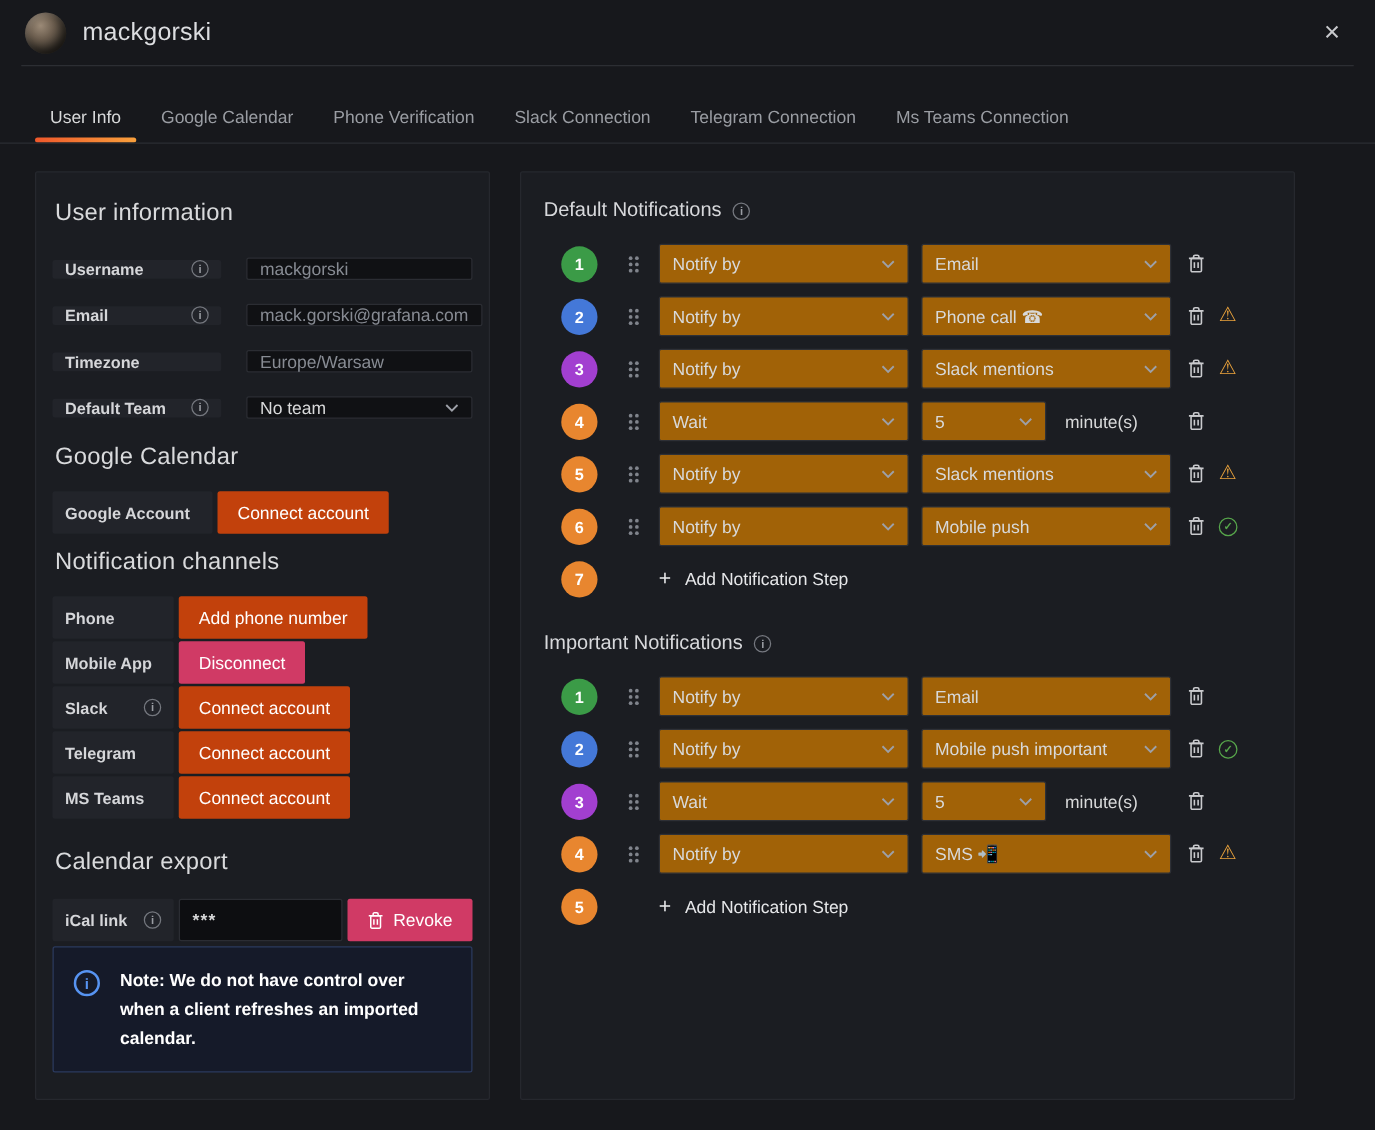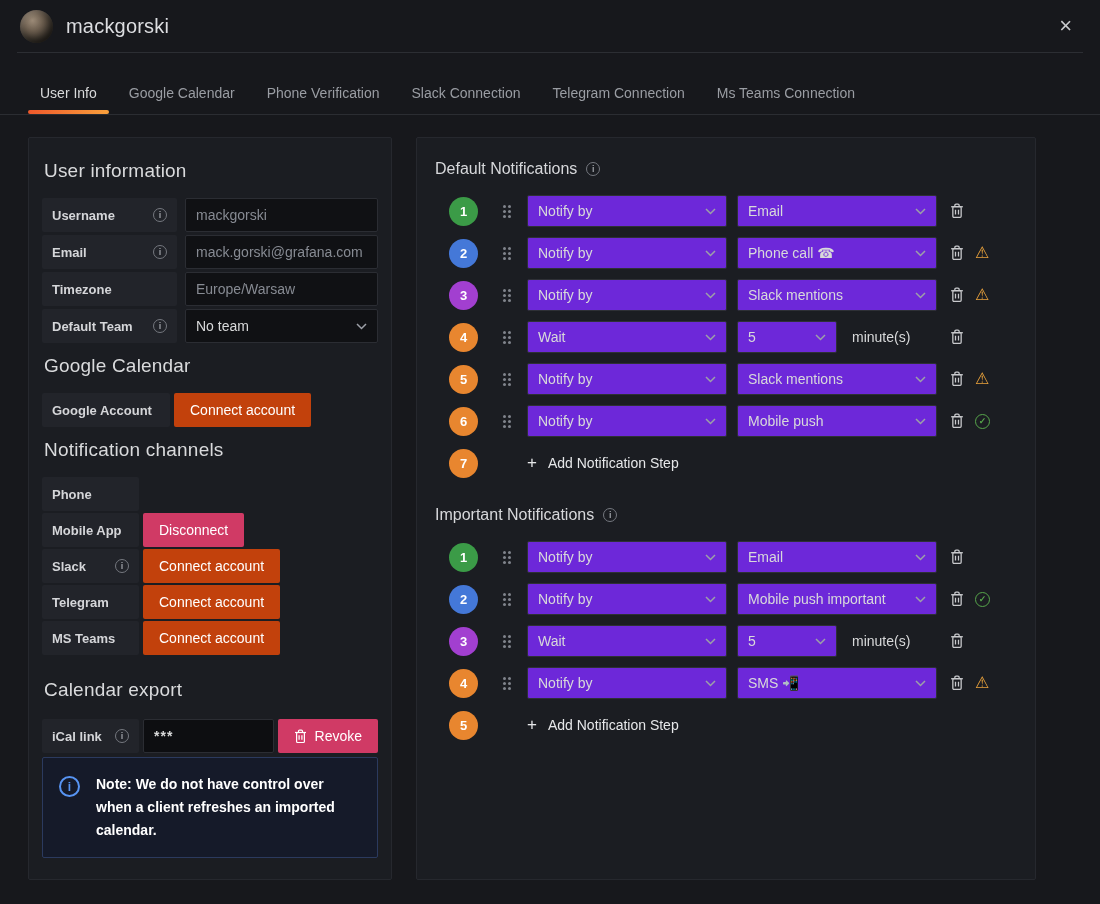--- a/index.html
+++ b/index.html
@@ -33,21 +33,21 @@
   .content { display:flex; gap:24px; padding:22px 22px 0 28px; align-items:flex-start; }
   .panel { background:#1b1d22; border:1px solid #26282e; border-radius:2px; }
   .panel-left  { width:364px; height:743px; padding:12px 13px; }
   .panel-right { width:620px; height:743px; padding:14px 0 14px 16px; }
 
   h2.section { font-size:19px; font-weight:500; color:#d9dadc; margin:10px 0 16px 2px; letter-spacing:.2px; }
   h2.section.tight { margin-top:12px; }
   h2.section.export { margin-top:24px; margin-bottom:18px; }
 
   
-  .form-row { display:flex; gap:8px; height:34px; margin-bottom:3px; }
+  .form-row { display:flex; gap:20px; height:34px; margin-bottom:3px;align-items:center; }
   .label-cell {
     width:135px; flex:none; background:#22242a; border-radius:2px;
     display:flex; align-items:center; justify-content:space-between;
     padding:0 10px; font-size:13px; font-weight:700; color:#d5d6d9;
   }
   .label-cell.narrow { width:97px; }
   .info-i {
     width:14px; height:14px; flex:none; border:1px solid #75787f; border-radius:50%;
     color:#9a9da3; font-size:9px; font-weight:700; font-style:normal;
     display:flex; align-items:center; justify-content:center;
@@ -91,21 +91,21 @@
     width:29px; height:29px; border-radius:50%; flex:none;
     display:flex; align-items:center; justify-content:center;
     font-size:13px; font-weight:700; color:#fff;
   }
   .drag-wrap { margin-left:24px; width:10px; height:13px; flex:none; position:relative; cursor:grab; }
   .drag-wrap::before {
     content:""; position:absolute; top:0; left:1px; width:3px; height:3px; border-radius:50%; background:#80848c;
     box-shadow: 5px 0 0 #80848c, 0 5px 0 #80848c, 5px 5px 0 #80848c, 0 10px 0 #80848c, 5px 10px 0 #80848c;
   }
   .sel {
-    height:32px; width:200px; flex:none; background:#6d28d9; border:1px solid #2e3036; border-radius:2px;
+    height:32px; width:200px; flex:none; background:#a16207; border:1px solid #2e3036; border-radius:2px;
     display:flex; align-items:center; justify-content:space-between; padding:0 10px;
     font-size:14px; color:#d8d9da; cursor:pointer;
   }
   .sel.first { margin-left:15px; }
   .sel.second { margin-left:10px; }
   .sel.small { width:100px; }
   .unit { margin-left:15px; width:85px; font-size:14px; color:#d8d9da; flex:none; }
   .trash-btn { margin-left:13px; background:none; border:none; padding:0; cursor:pointer; display:flex; flex:none; }
   .warn { margin-left:11px; color:#eba33c; font-size:16px; line-height:1; flex:none; }
   .check {
@@ -185,20 +185,21 @@
       </div>
       <button class="btn btn-primary">Connect account</button>
     </div>
 
     <h2 class="section tight">Notification channels</h2>
 
     <div class="channel-row">
       <div class="label-cell narrow">
         <span>Phone</span>
       </div>
+      <button class="btn btn-primary">Add phone number</button>
     </div>
 
     <div class="channel-row">
       <div class="label-cell narrow">
         <span>Mobile App</span>
       </div>
       <button class="btn btn-destructive">Disconnect</button>
     </div>
 
     <div class="channel-row">

